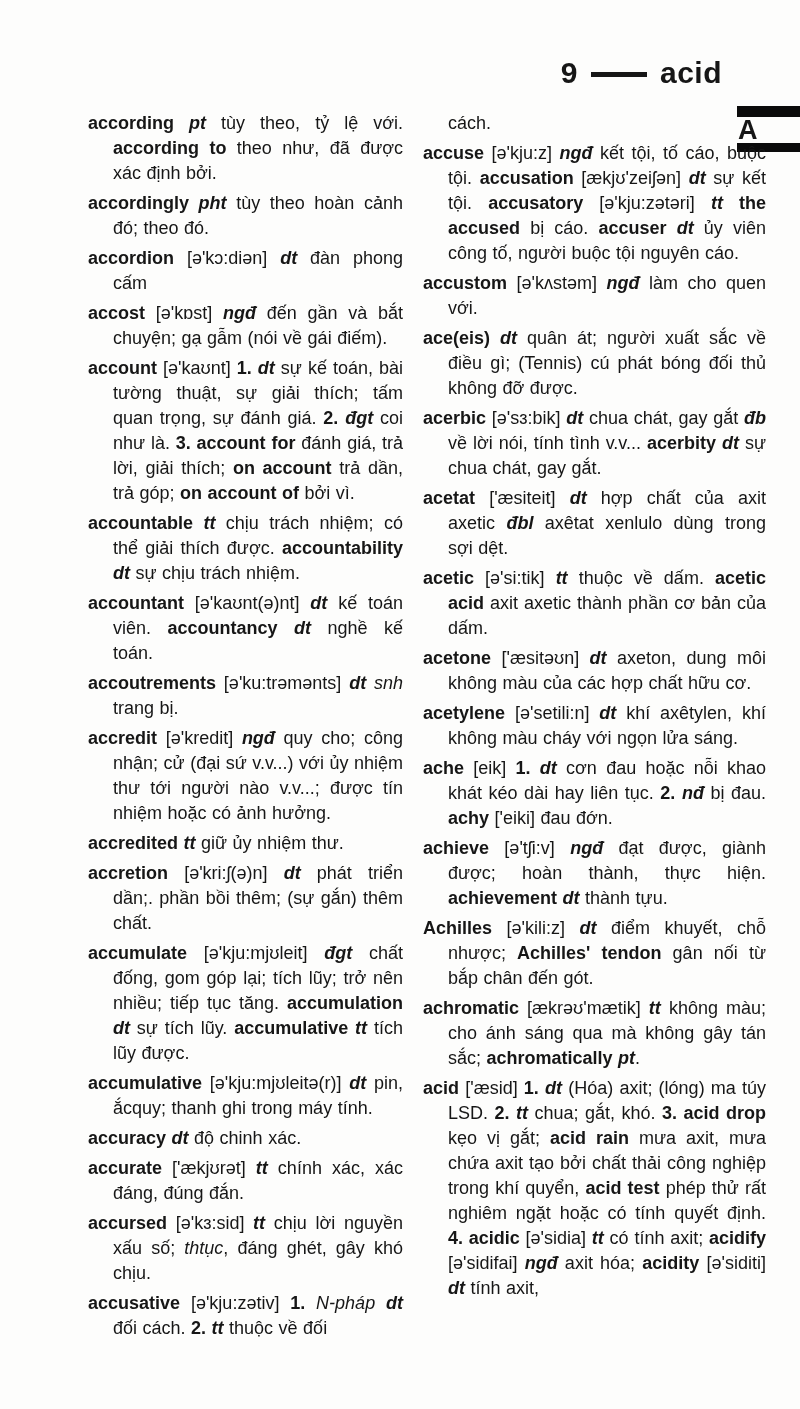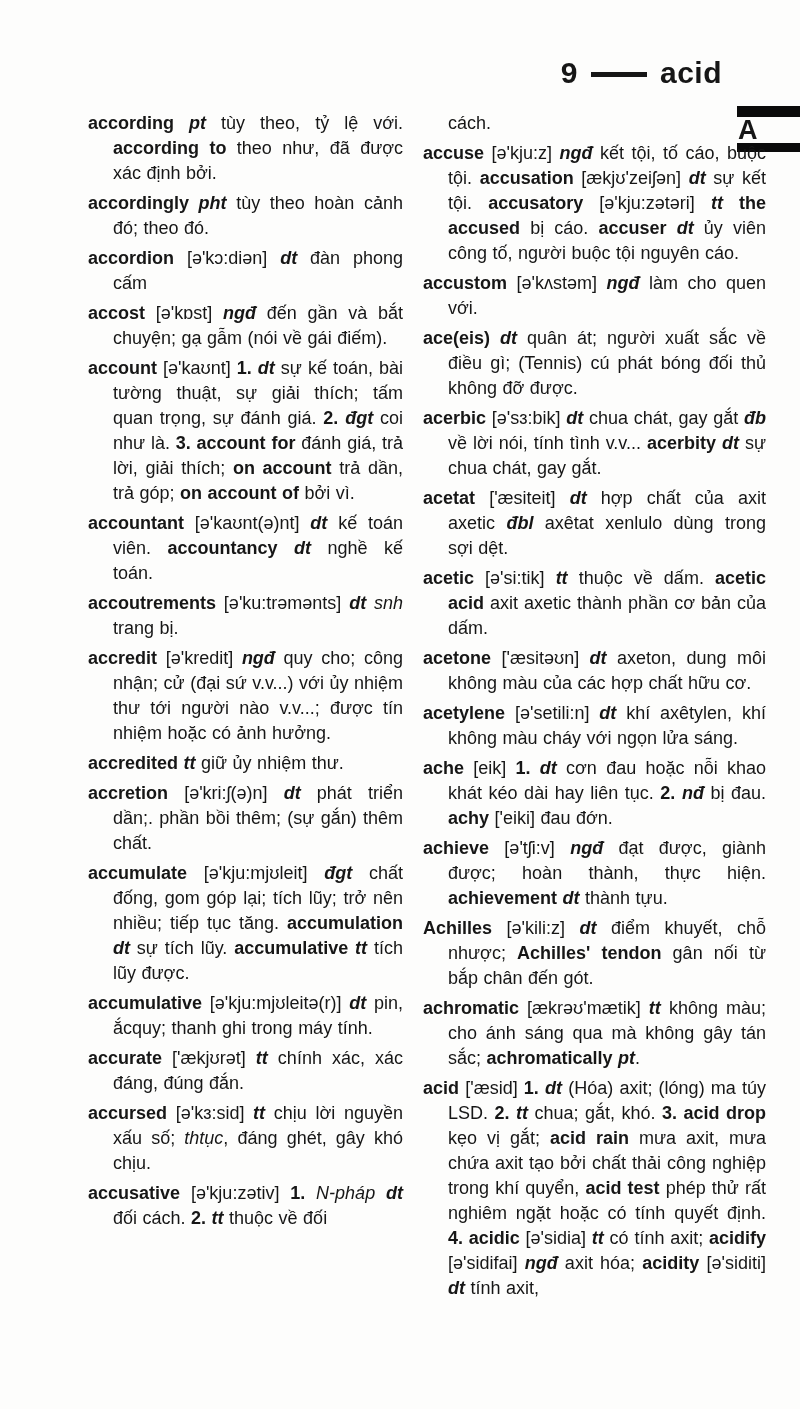--- a/index.html
+++ b/index.html
@@ -99,27 +99,29 @@
     <div class="bar-bottom"></div>
   </div>
 
   <div class="columns">
     <div class="col col-left">
         <div class="entry"><span class="seg-b">according</span><span class="seg-bi"> pt </span><span class="seg-r">tùy theo, tỷ lệ với. </span><span class="seg-b">according to </span><span class="seg-r">theo như, đã được xác định bởi.</span></div>
         <div class="entry"><span class="seg-b">accordingly</span><span class="seg-bi"> pht </span><span class="seg-r">tùy theo hoàn cảnh đó; theo đó.</span></div>
         <div class="entry"><span class="seg-b">accordion</span><span class="seg-r"> [ə'kɔ:diən] </span><span class="seg-bi">dt</span><span class="seg-r"> đàn phong cấm</span></div>
         <div class="entry"><span class="seg-b">accost</span><span class="seg-r"> [ə'kɒst] </span><span class="seg-bi">ngđ</span><span class="seg-r"> đến gần và bắt chuyện; gạ gẫm (nói về gái điếm).</span></div>
         <div class="entry"><span class="seg-b">account</span><span class="seg-r"> [ə'kaʊnt] </span><span class="seg-b">1. </span><span class="seg-bi">dt</span><span class="seg-r"> sự kế toán, bài tường thuật, sự giải thích; tấm quan trọng, sự đánh giá. </span><span class="seg-b">2. </span><span class="seg-bi">đgt</span><span class="seg-r"> coi như là. </span><span class="seg-b">3. account for </span><span class="seg-r">đánh giá, trả lời, giải thích; </span><span class="seg-b">on account </span><span class="seg-r">trả dần, trả góp; </span><span class="seg-b">on account of </span><span class="seg-r">bởi vì.</span></div>
+        <div class="entry"><span class="seg-b">accountable</span><span class="seg-bi"> tt </span><span class="seg-r">chịu trách nhiệm; có thể giải thích được. </span><span class="seg-b">accountability </span><span class="seg-bi">dt </span><span class="seg-r">sự chịu trách nhiệm.</span></div>
         <div class="entry"><span class="seg-b">accountant</span><span class="seg-r"> [ə'kaʊnt(ə)nt] </span><span class="seg-bi">dt</span><span class="seg-r"> kế toán viên. </span><span class="seg-b">accountancy </span><span class="seg-bi">dt </span><span class="seg-r">nghề kế toán.</span></div>
         <div class="entry"><span class="seg-b">accoutrements</span><span class="seg-r"> [ə'ku:trəmənts] </span><span class="seg-bi">dt </span><span class="seg-i">snh </span><span class="seg-r">trang bị.</span></div>
         <div class="entry"><span class="seg-b">accredit</span><span class="seg-r"> [ə'kredit] </span><span class="seg-bi">ngđ</span><span class="seg-r"> quy cho; công nhận; cử (đại sứ v.v...) với ủy nhiệm thư tới người nào v.v...; được tín nhiệm hoặc có ảnh hưởng.</span></div>
         <div class="entry"><span class="seg-b">accredited</span><span class="seg-bi"> tt </span><span class="seg-r">giữ ủy nhiệm thư.</span></div>
         <div class="entry"><span class="seg-b">accretion</span><span class="seg-r"> [ə'kri:ʃ(ə)n] </span><span class="seg-bi">dt</span><span class="seg-r"> phát triển dần;. phần bồi thêm; (sự gắn) thêm chất.</span></div>
         <div class="entry"><span class="seg-b">accumulate</span><span class="seg-r"> [ə'kju:mjʊleit] </span><span class="seg-bi">đgt</span><span class="seg-r"> chất đống, gom góp lại; tích lũy; trở nên nhiều; tiếp tục tăng. </span><span class="seg-b">accumulation </span><span class="seg-bi">dt </span><span class="seg-r">sự tích lũy. </span><span class="seg-b">accumulative </span><span class="seg-bi">tt </span><span class="seg-r">tích lũy được.</span></div>
         <div class="entry"><span class="seg-b">accumulative</span><span class="seg-r"> [ə'kju:mjʊleitə(r)] </span><span class="seg-bi">dt</span><span class="seg-r"> pin, ắcquy; thanh ghi trong máy tính.</span></div>
+        <div class="entry"><span class="seg-b">accuracy</span><span class="seg-bi"> dt </span><span class="seg-r">độ chinh xác.</span></div>
         <div class="entry"><span class="seg-b">accurate</span><span class="seg-r"> ['ækjʊrət] </span><span class="seg-bi">tt</span><span class="seg-r"> chính xác, xác đáng, đúng đắn.</span></div>
         <div class="entry"><span class="seg-b">accursed</span><span class="seg-r"> [ə'kɜ:sid] </span><span class="seg-bi">tt</span><span class="seg-r"> chịu lời nguyền xấu số; </span><span class="seg-i">thtục</span><span class="seg-r">, đáng ghét, gây khó chịu.</span></div>
         <div class="entry"><span class="seg-b">accusative</span><span class="seg-r"> [ə'kju:zətiv] </span><span class="seg-b">1. </span><span class="seg-i">N-pháp </span><span class="seg-bi">dt </span><span class="seg-r">đối cách. </span><span class="seg-b">2. </span><span class="seg-bi">tt</span><span class="seg-r"> thuộc về đối</span></div>
       </div>
     <div class="col col-right">
         <div class="entry continuation"><span class="seg-r">cách.</span></div>
         <div class="entry"><span class="seg-b">accuse</span><span class="seg-r"> [ə'kju:z] </span><span class="seg-bi">ngđ</span><span class="seg-r"> kết tội, tố cáo, buộc tội. </span><span class="seg-b">accusation </span><span class="seg-r">[ækjʊ'zeiʃən] </span><span class="seg-bi">dt </span><span class="seg-r">sự kết tội. </span><span class="seg-b">accusatory </span><span class="seg-r">[ə'kju:zətəri] </span><span class="seg-bi">tt </span><span class="seg-b">the accused </span><span class="seg-r">bị cáo. </span><span class="seg-b">accuser </span><span class="seg-bi">dt </span><span class="seg-r">ủy viên công tố, người buộc tội nguyên cáo.</span></div>
         <div class="entry"><span class="seg-b">accustom</span><span class="seg-r"> [ə'kʌstəm] </span><span class="seg-bi">ngđ</span><span class="seg-r"> làm cho quen với.</span></div>
         <div class="entry"><span class="seg-b">ace(eis)</span><span class="seg-bi"> dt </span><span class="seg-r">quân át; người xuất sắc về điều gì; (Tennis) cú phát bóng đối thủ không đỡ được.</span></div>
         <div class="entry"><span class="seg-b">acerbic</span><span class="seg-r"> [ə'sɜ:bik] </span><span class="seg-bi">dt</span><span class="seg-r"> chua chát, gay gắt </span><span class="seg-bi">đb </span><span class="seg-r">về lời nói, tính tình v.v... </span><span class="seg-b">acerbity </span><span class="seg-bi">dt </span><span class="seg-r">sự chua chát, gay gắt.</span></div>

